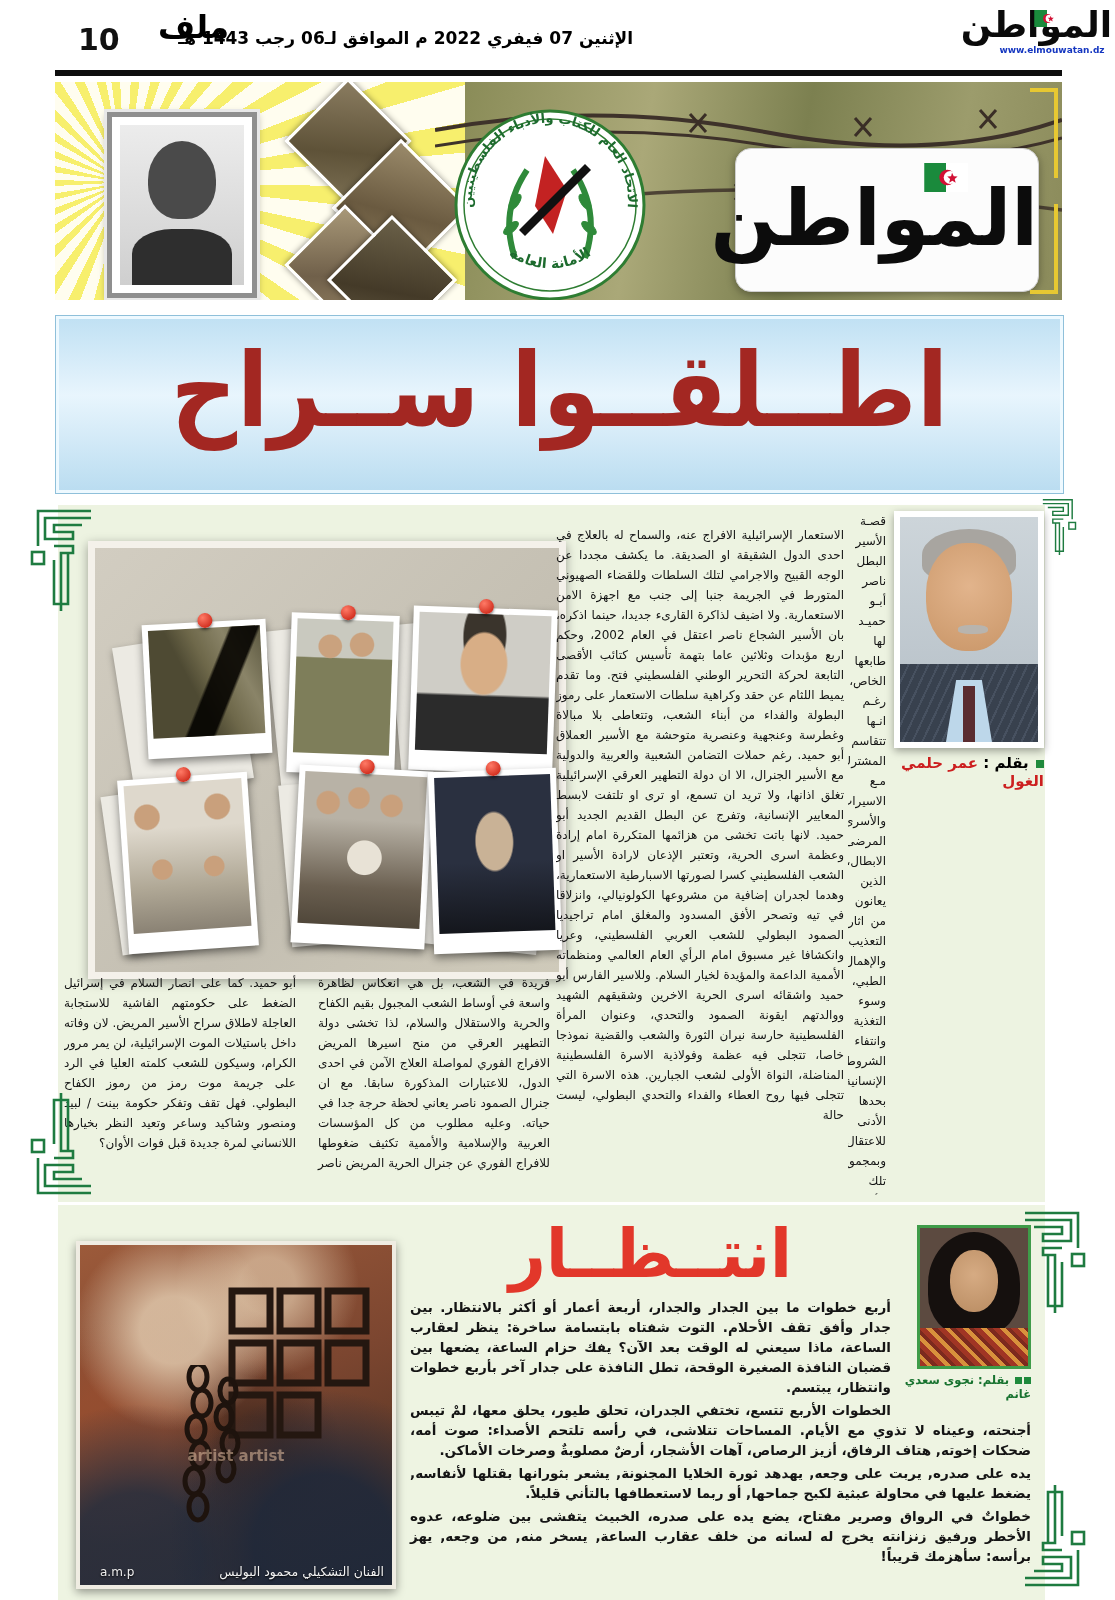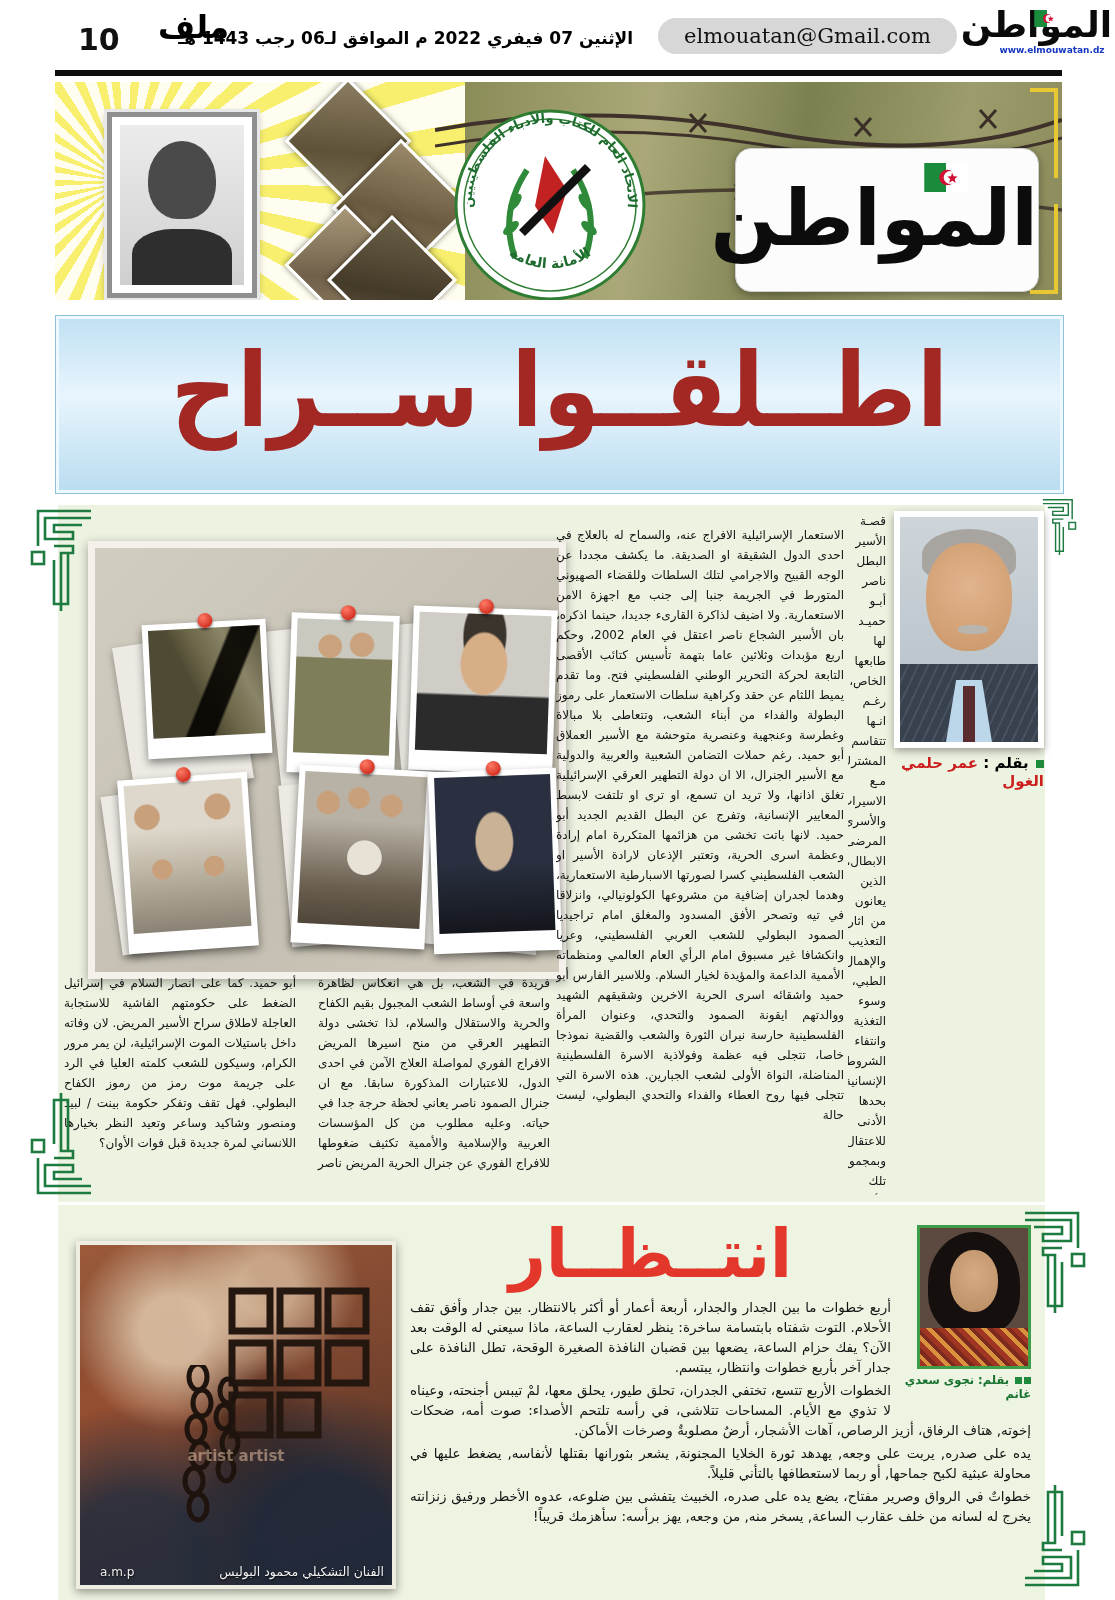--- a/index.html
+++ b/index.html
@@ -79,21 +79,21 @@
         radial-gradient(circle at 30% 25%,rgba(235,216,188,.75) 0 10%,transparent 30%),
         radial-gradient(circle at 60% 12%,rgba(225,200,170,.7) 0 8%,transparent 26%),
         radial-gradient(circle at 12% 55%,rgba(150,78,48,.9) 0 14%,transparent 34%),
         radial-gradient(circle at 55% 60%,rgba(74,44,32,.9) 0 12%,transparent 34%),
         linear-gradient(160deg,#9c5a3a,#7c4630 45%,#5e3826 75%,#38302e);}
   .wmark{position:absolute;left:50%;top:62%;transform:translate(-50%,-50%);color:rgba(225,190,160,.55);
        font-size:15px;font-weight:bold;white-space:nowrap;}
   .pcaption{position:absolute;right:8px;bottom:6px;color:#f2f2f2;font-size:12.5px;text-shadow:0 1px 2px #000;}
   .psig{position:absolute;left:20px;bottom:6px;color:#efefef;font-size:12px;font-weight:normal;text-shadow:0 1px 2px #000;}
   .orn{position:absolute;color:#1e7b40;}
-  h1,h2,p{margin:0;padding:0;}
+  h1,h2,p{margin:0;padding:0;font-weight:bold;}
 </style>
 </head>
 <body>
 
 <svg width="0" height="0" style="position:absolute">
   <defs>
     <symbol id="kufic" viewBox="0 0 64 112">
       <g fill="none" stroke="currentColor" stroke-width="2.6">
         <path d="M63 5 H10 V40"></path>
         <path d="M63 12 H17 V33 H45 V26 H26 V19 H54"></path>
@@ -111,21 +111,20 @@
     </symbol>
   </defs>
 </svg>
 
 <div class="page">
 
   <div class="abs" style="left:0;top:0;width:890px;height:80px;padding-left:24px;">
     <div class="abs pagenum" style="left:78px;top:22px;">10</div>
     <div class="abs section ar" style="left:158px;top:8px;">ملف</div>
     <div class="abs hdate ar" style="left:268px;top:28px;width:365px;text-align:right;">الإثنين 07 فيفري 2022 م الموافق لـ06 رجب 1443 هـ</div>
-    <div class="abs email" style="left:658px;top:18px;">elmouatan@Gmail.com</div>
     <div class="abs" style="left:992px;top:4px;width:120px;text-align:center;">
       <div class="minimast ar">المواطن</div>
       <svg class="abs" style="left:42px;top:6px;width:26px;height:17px;">
           <use href="#dzflag"></use>
         </svg>
       <div class="miniurl">www.elmouwatan.dz</div>
     </div>
     <div class="abs blackbar" style="left:55px;top:70px;width:1007px;"></div>
   </div>
 

